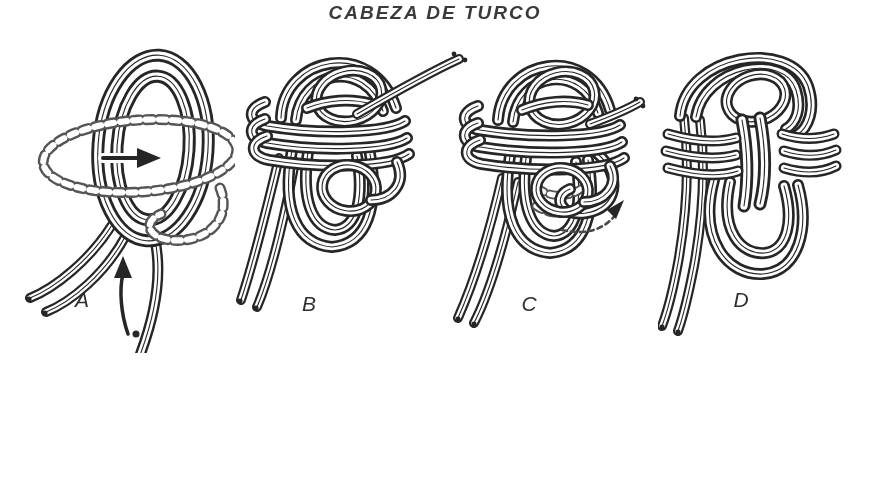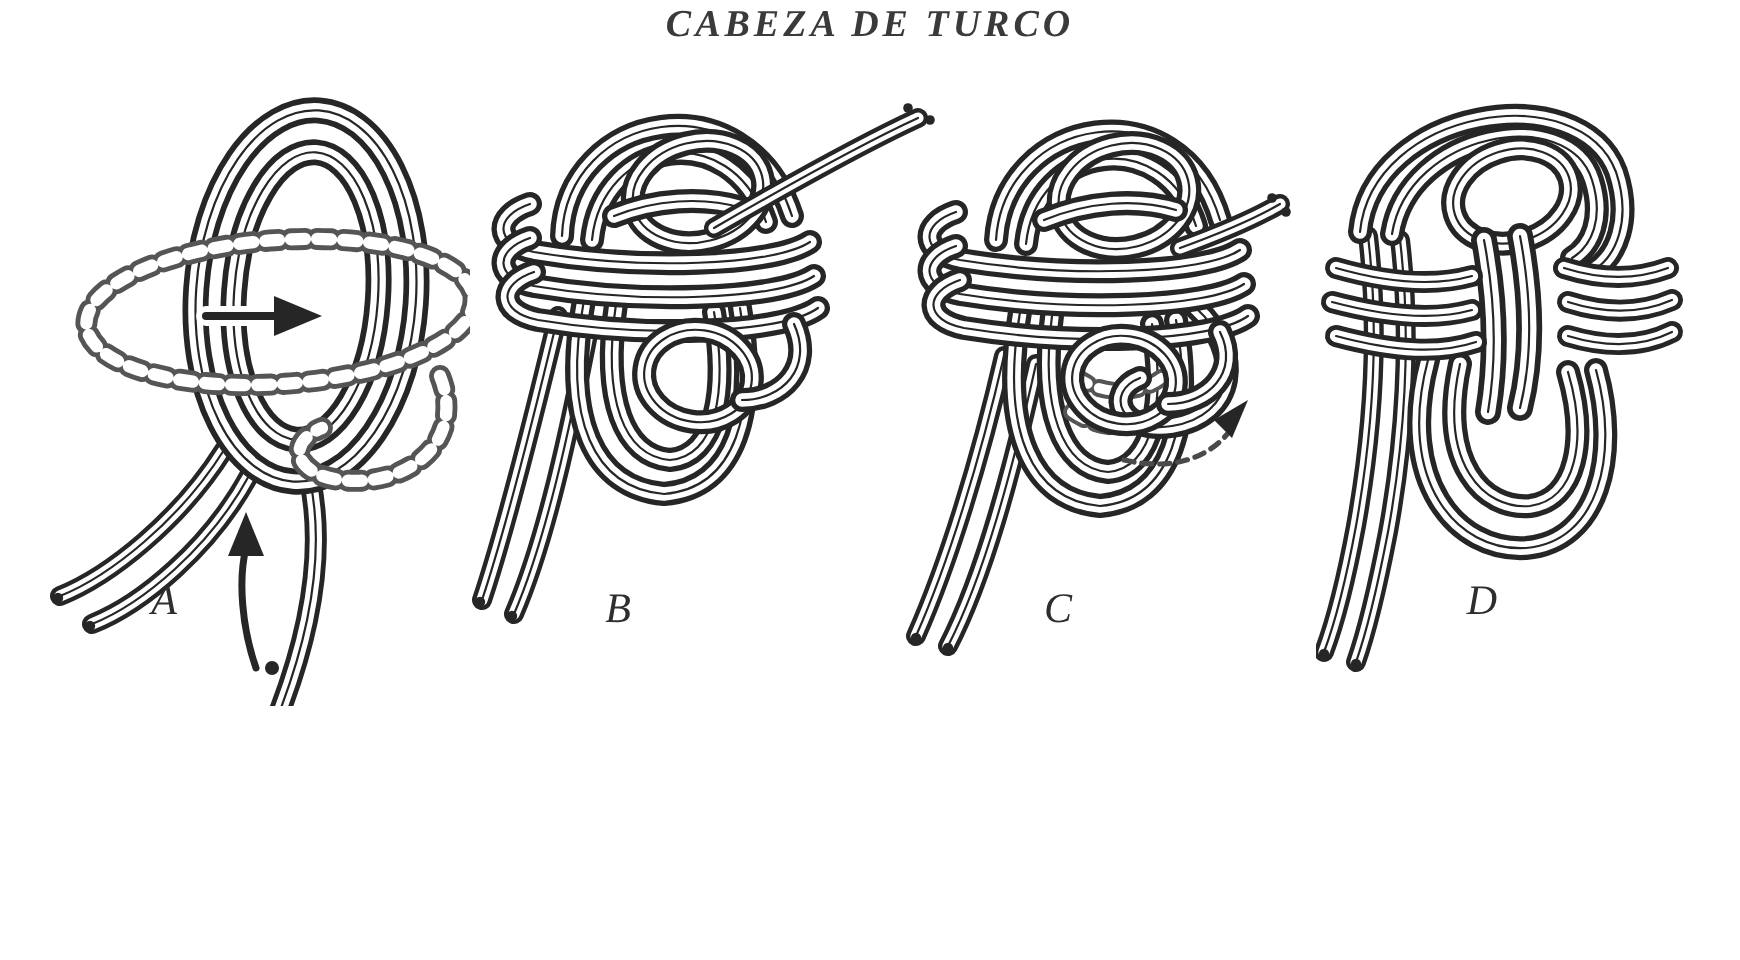--- a/index.html
+++ b/index.html
@@ -1,17 +1,17 @@
 <!DOCTYPE html>
 <html><head>
 <meta charset="utf-8">
 <style>
   html,body{margin:0;padding:0;background:#ffffff;}
   .canvas{position:relative;width:870px;height:353px;background:#ffffff;overflow:hidden;
-          font-family:Liberation Serif, serif;}
+          font-family:Liberation Sans, sans-serif;}
   .title{position:absolute;top:2px;left:0;width:100%;text-align:center;
          font-style:italic;font-weight:bold;font-size:19px;letter-spacing:2px;color:#3a3a3a;}
   .step-label{position:absolute;width:44px;text-align:center;font-style:italic;
               font-size:21px;color:#2e2e2e;}
   .final-label{position:absolute;left:398px;top:440px;width:212px;text-align:center;
                font-style:italic;font-weight:bold;font-size:24px;color:#2e2e2e;}
   .panel{position:absolute;}
   svg *{fill:none;stroke-linecap:round;stroke-linejoin:round;}
   svg .fill{fill:#262626;stroke:none;}
   .dashed{stroke-dasharray:7 6;}

